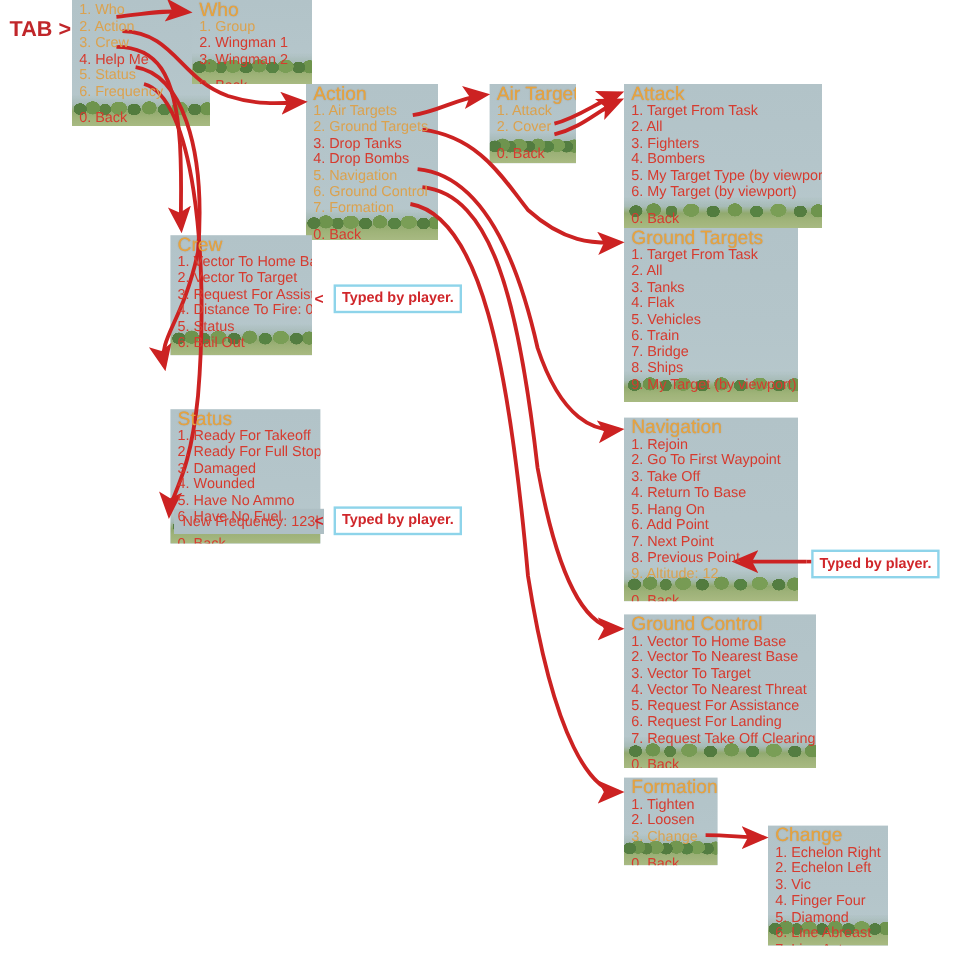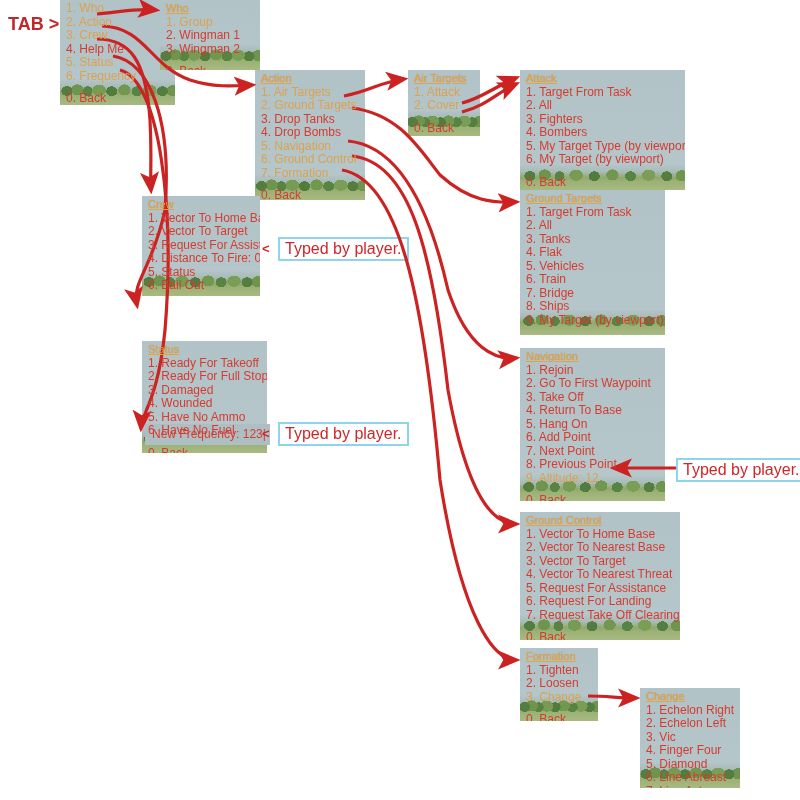--- a/index.html
+++ b/index.html
@@ -35,42 +35,41 @@
       linear-gradient(to bottom,
         rgba(150,170,170,0) 0%,
         rgba(120,150,120,0.25) 30%,
         #8fa86a 52%,
         #9cb173 70%,
         #a8ba7e 100%);
     opacity:.95;
   }
   .panel .plist{position:relative;z-index:2;padding:2px 6px 0 6px;}
   .ptitle{
-    color:#e8a33d;font-size:11px;line-height:13.5px;white-space:nowrap;
+    color:#e8a33d;font-size:16px;line-height:13.5px;white-space:nowrap;
     text-shadow:0 0 1px rgba(120,60,0,.35);
-    text-decoration:underline;
   }
   .pitem{
     color:#d63b2f;font-size:12px;line-height:13.5px;white-space:nowrap;
   }
   .pitem.dim{color:#dba24f;}
   .pitem.back{margin-top:9px;}
 
   
   .inputbox{
     position:absolute;
     background:#aebfc4;
     color:#d63b2f;font-size:12px;line-height:14px;
     padding:3px 6px 4px 7px;white-space:nowrap;
   }
 
   
   .note{
     position:absolute;
-    color:#d0262a;font-weight:normal;font-size:16px;line-height:15px;
+    color:#d0262a;font-weight:bold;font-size:12px;line-height:15px;
     white-space:nowrap;
   }
   .note.boxed{
     border:2px solid #8ed4ea;background:#ffffff;
     padding:2px 5px 3px 5px;
   }
   .tablabel{
     position:absolute;color:#c0262a;font-weight:bold;font-size:18px;
     white-space:nowrap;
   }

